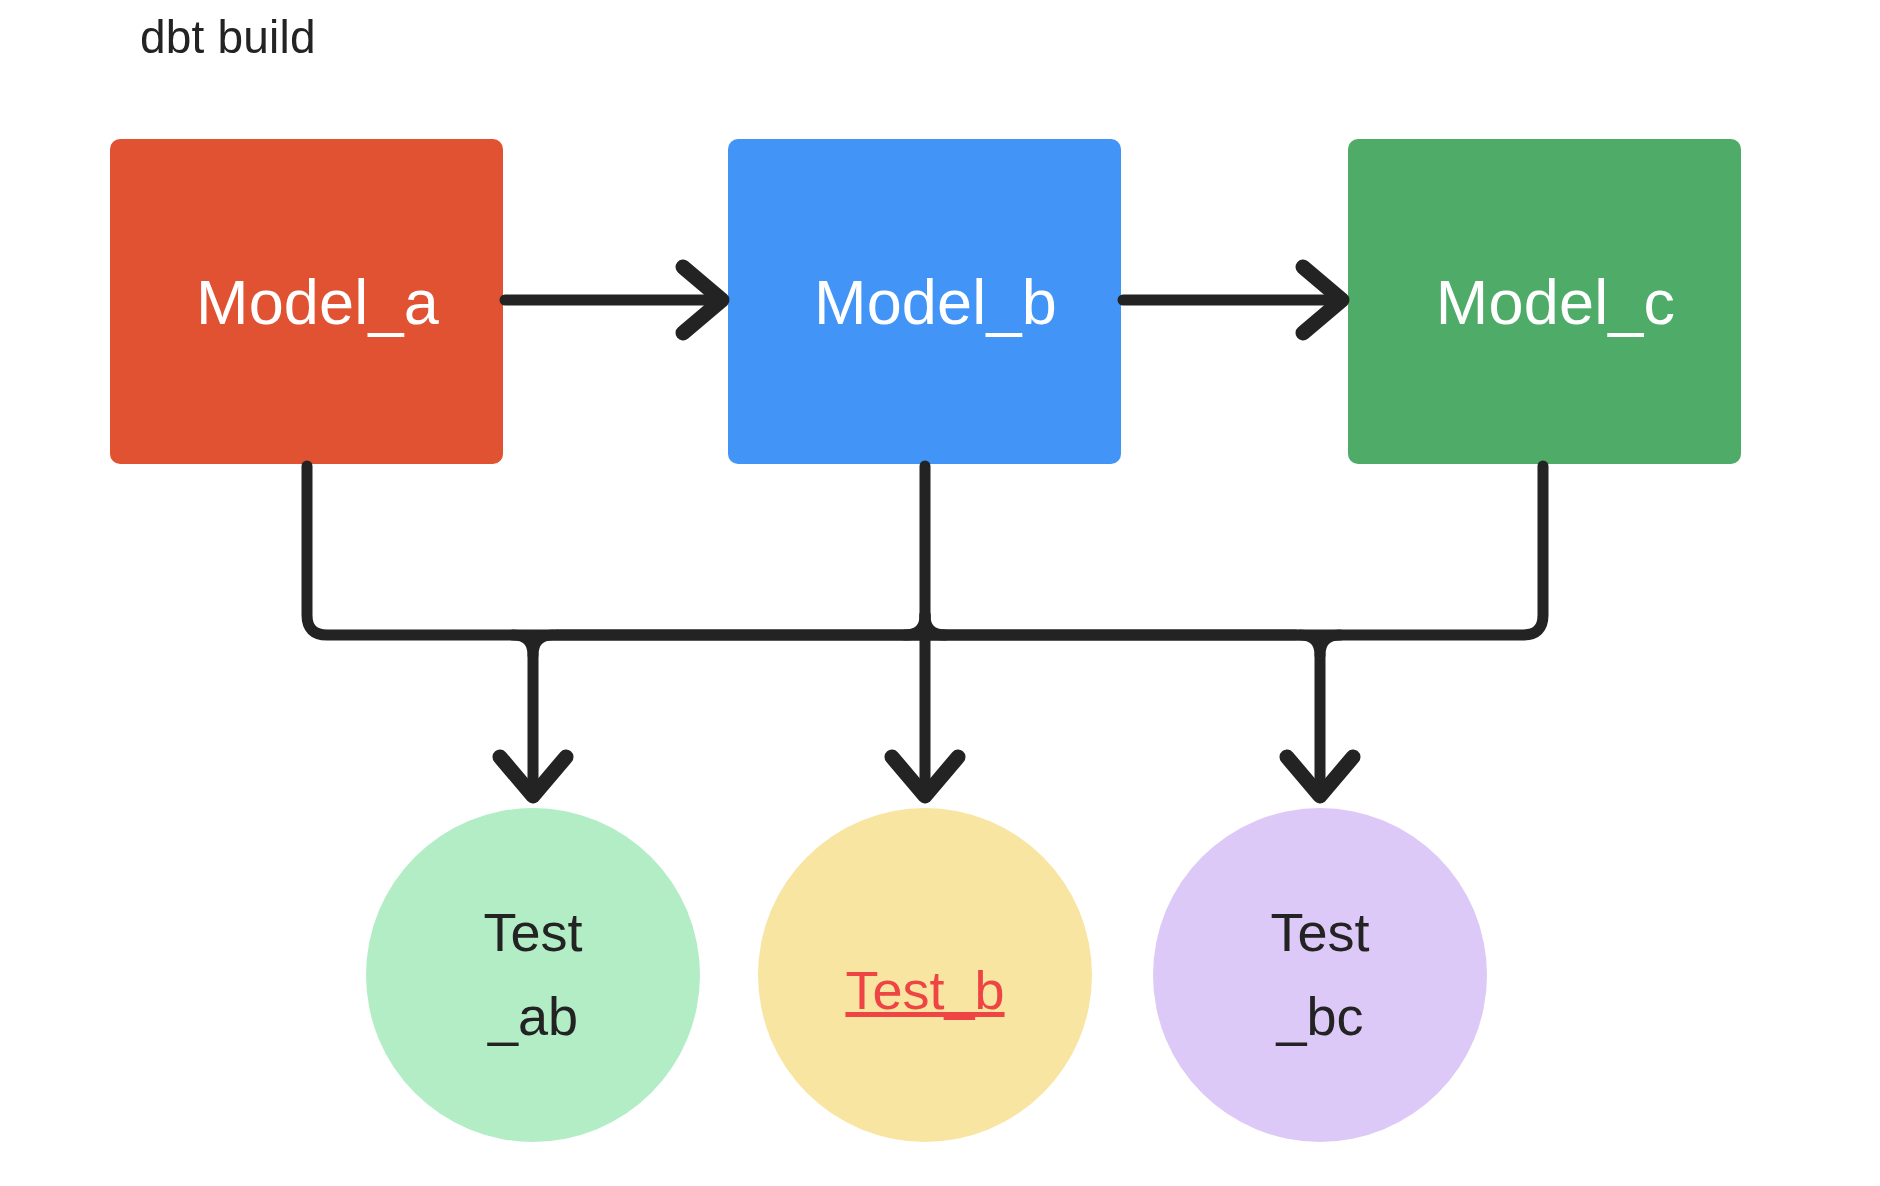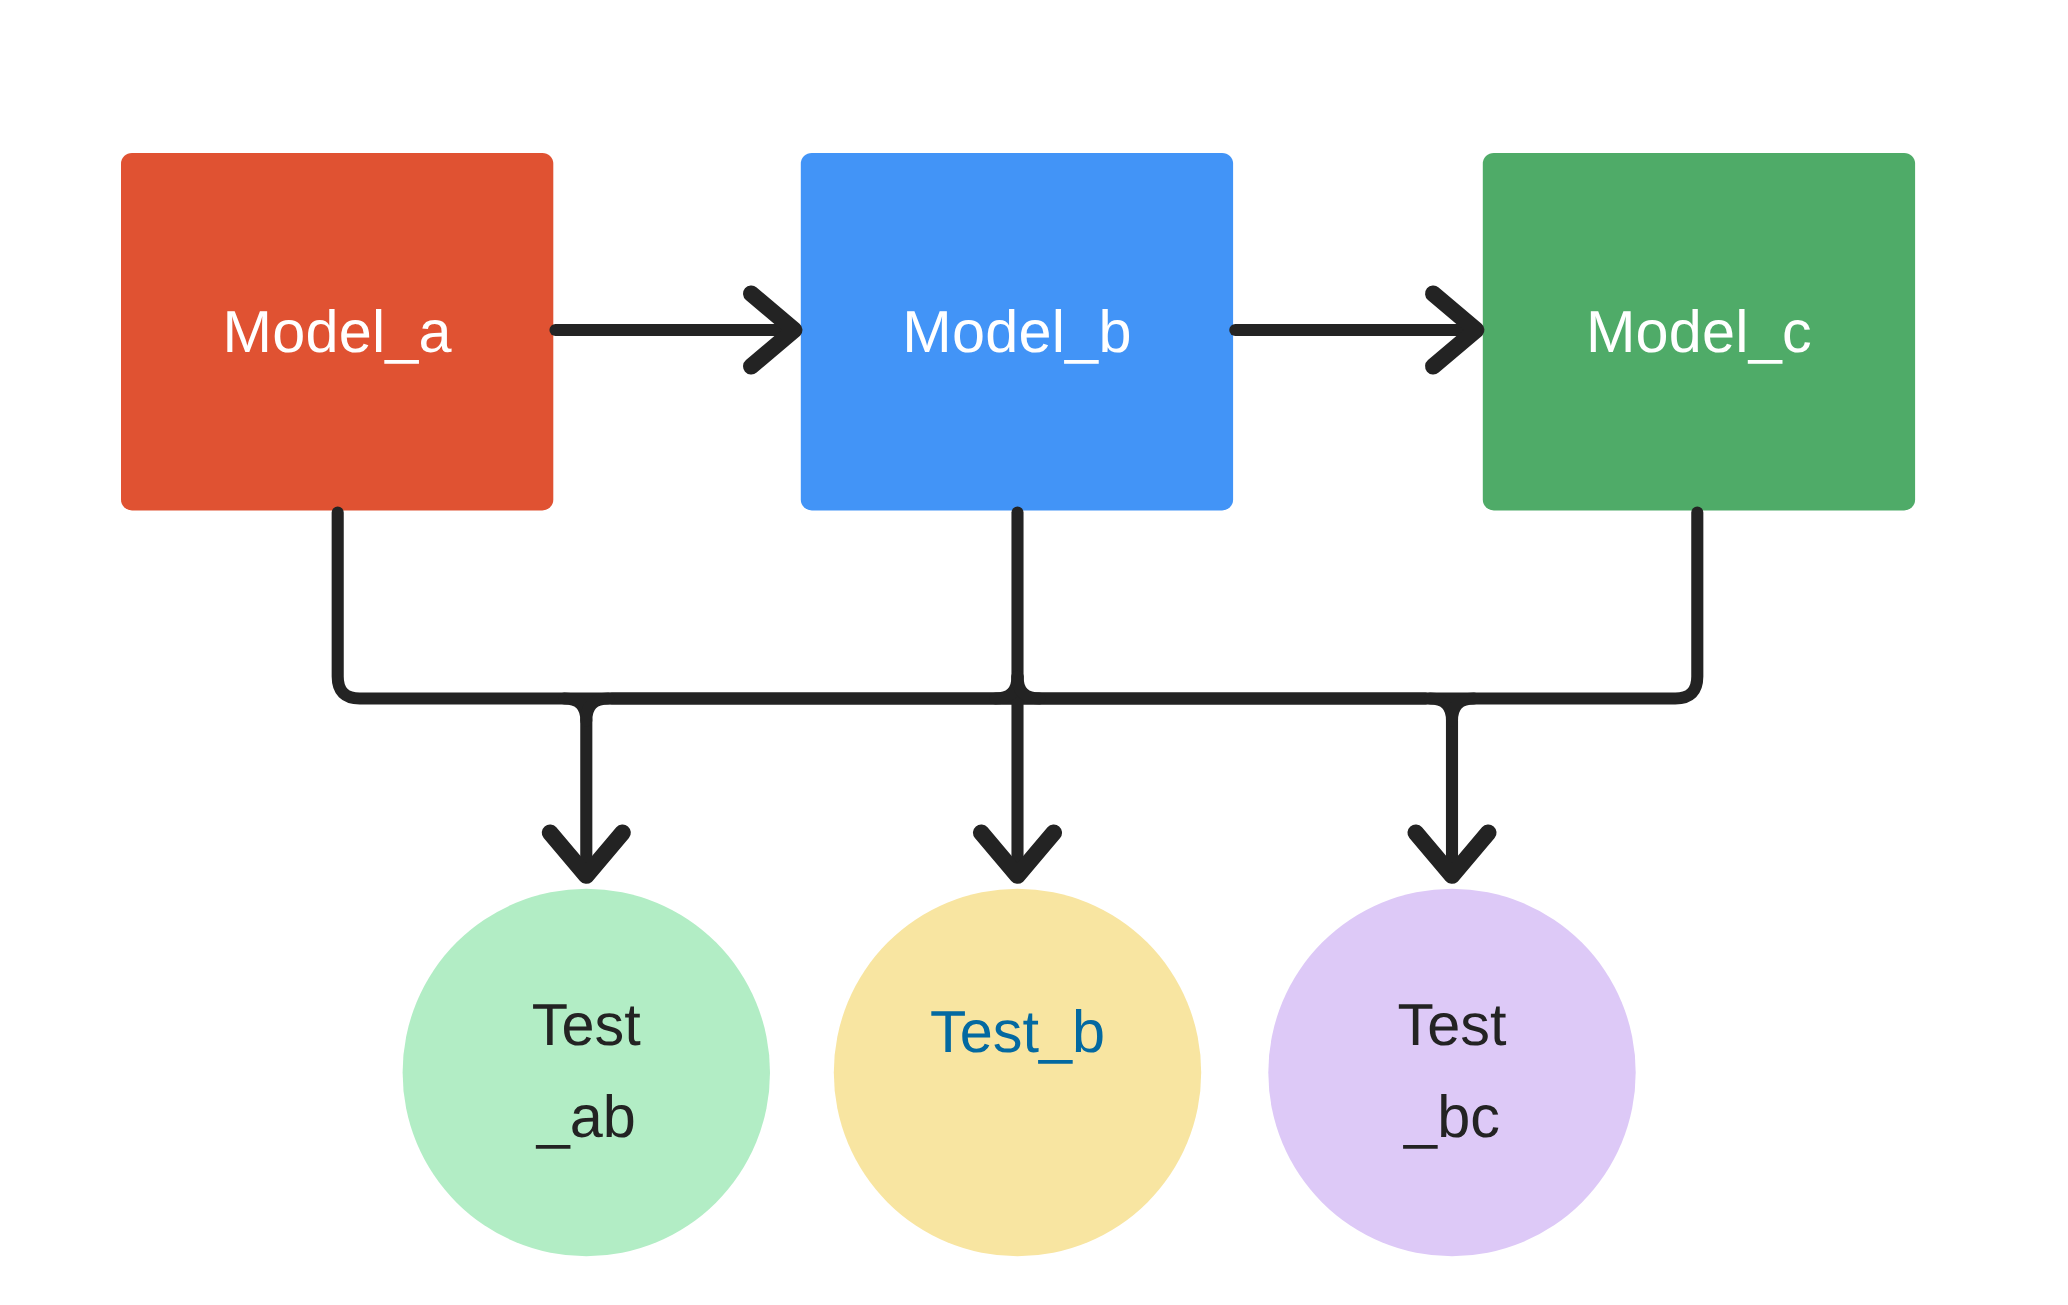--- a/index.html
+++ b/index.html
@@ -28,23 +28,24 @@
     position: absolute;
     display: flex;
     align-items: center;
     justify-content: center;
     flex-direction: column;
     pointer-events: none;
     text-align: center;
     white-space: pre;
   }
   .model-label {
-    font-size: 54px;
+    font-size: 63px;
     color: #ffffff;
     letter-spacing: 0.2px;
+    margin-left: 11px;
   }
   .test-label {
     font-size: 54px;
     color: #232323;
     line-height: 1.55;
   }
   .title-text {
     position: absolute;
     left: 140px;
     top: 10px;
@@ -105,31 +106,32 @@
         <polyline points="1287,757 1320,796 1353,757" fill="none" stroke-width="15"></polyline>
       </g>
 
       <g>
         <path d="M 905 635 Q 925 635 925 615"></path>
         <path d="M 945 635 Q 925 635 925 615"></path>
       </g>
     </g>
   </svg>
 
+  <div class="title-text">dbt build</div>
 
   <div class="node-label model-label" style="left: 110px; top: 139px; width: 393px; height: 325px; color: rgb(255, 255, 255);">Model_a</div>
   <div class="node-label model-label" style="left: 1348px; top: 139px; width: 393px; height: 325px; color: rgb(255, 255, 255);">Model_c</div>
   <div class="node-label model-label" style="left: 728px; top: 139px; width: 393px; height: 325px; color: rgb(255, 255, 255);">Model_b</div>
 
   <div class="node-label test-label" style="left: 366px; top: 808px; width: 334px; height: 334px; color: rgb(35, 35, 35);">
     <span>Test</span>
     <span>_ab</span>
   </div>
 
-  <div class="node-label test-label" style="left: 758px; top: 772px; width: 334px; height: 334px; color: #0369a1;">
+  <div class="node-label test-label" style="left: 758px; top: 824px; width: 334px; height: 334px; color: #ef4444; text-decoration: underline;">
     <span>Test_b</span>
   </div>
 
   <div class="node-label test-label" style="left: 1153px; top: 808px; width: 334px; height: 334px; color: rgb(35, 35, 35);">
     <span>Test</span>
     <span>_bc</span>
   </div>
 
 </div>
 

